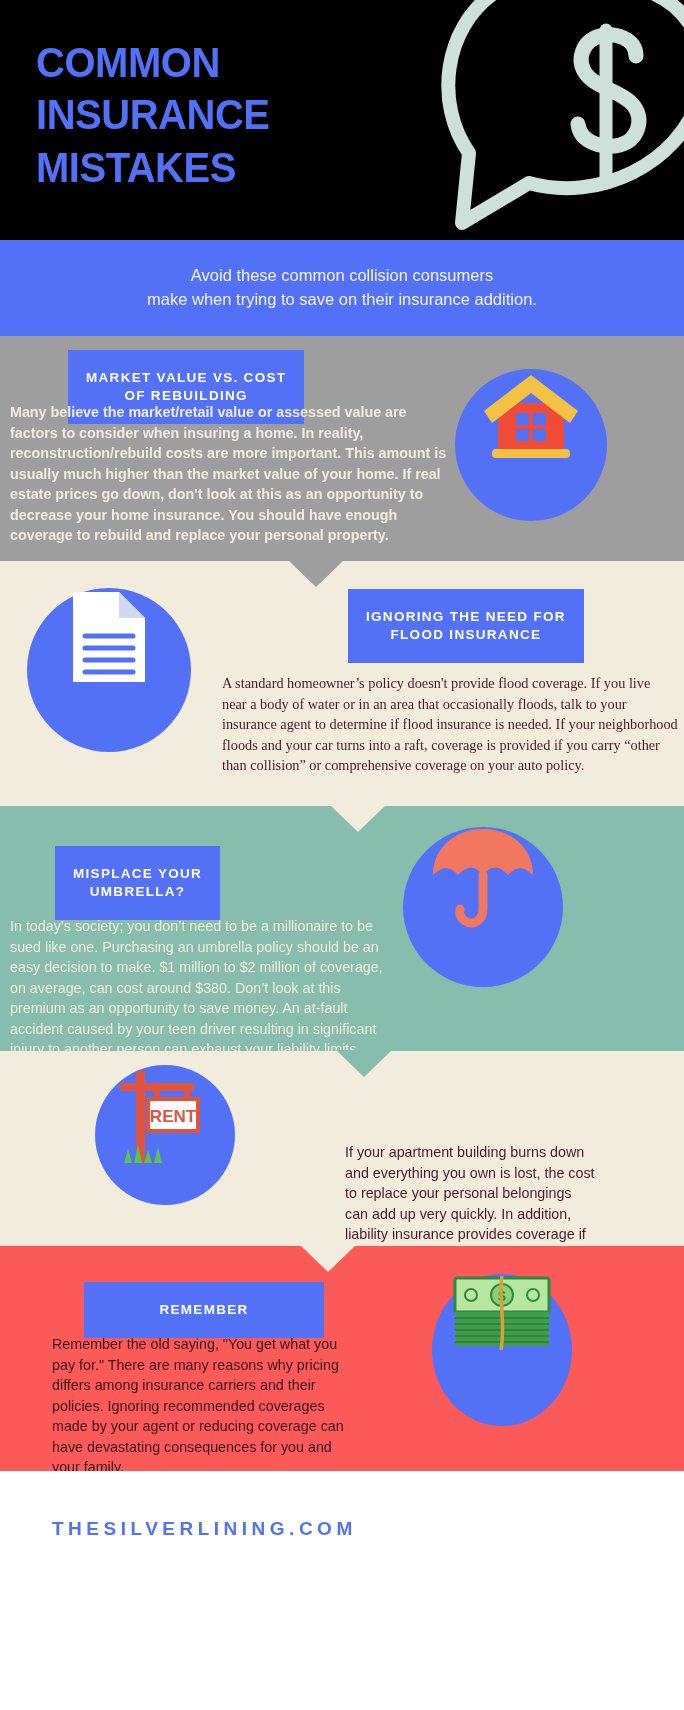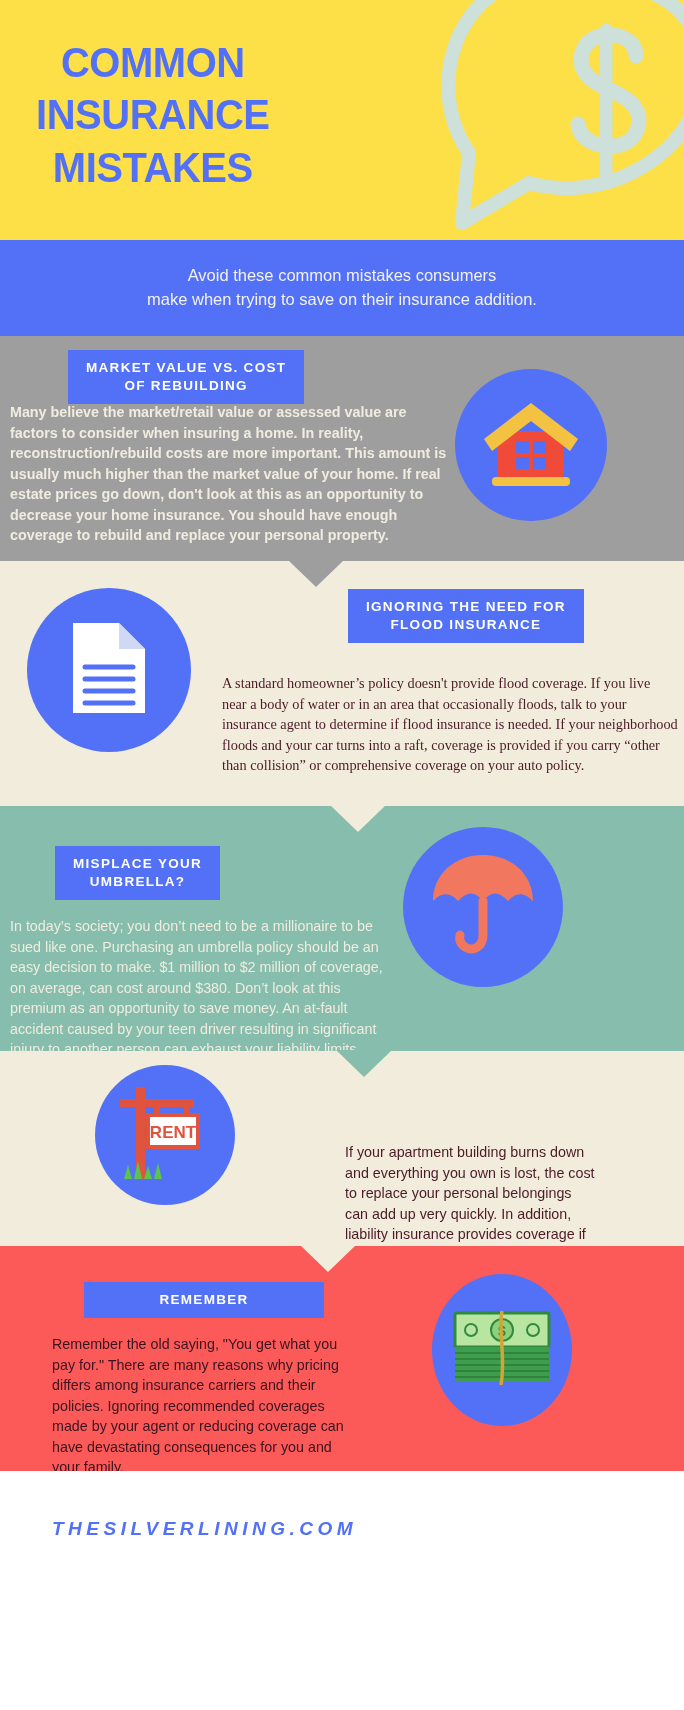--- a/index.html
+++ b/index.html
@@ -13,23 +13,22 @@
     width: 684px;
     height: 1710px;
     overflow: hidden;
     background: #ffffff;
   }
 
   
   .header {
     position: relative;
     height: 240px;
-    background: #fde047;
+    background: #000000;
     overflow: hidden;
-    text-align: center;
   }
   .speech-bubble {
     position: absolute;
     right: -30px;
     top: -12px;
     width: 290px;
     height: 250px;
   }
   .header-title {
     position: absolute;
@@ -89,37 +88,37 @@
   
   .chip {
     display: inline-block;
     background: #5271f7;
     color: #ffffff;
     font-weight: bold;
     font-size: 13.5px;
     letter-spacing: 1.3px;
     line-height: 1.35;
     text-align: center;
-    padding: 9px 18px;
+    padding: 19px 18px;
     text-transform: uppercase;
   }
 
   
   .body-text { font-size: 14.3px; line-height: 1.44; }
   .txt-light { color: #f0ece0; }
   .txt-dark  { color: #4a1b27; }
   .txt-darker{ color: #3b1420; }
 
   
   .icon-circle {
     position: relative;
     border-radius: 50%;
     background: #5271f7;
     display: flex;
-    align-items: center;
+    align-items: flex-start;
     justify-content: center;
   }
   .icon-circle::after {
     content: "";
     position: absolute;
     left: 3px; top: 9px;
     width: 100%; height: 100%;
     border-radius: 50%;
     background: #4a1020;
     z-index: -1;
@@ -164,21 +163,20 @@
     display: flex;
     align-items: center;
   }
   .footer-url {
     position: absolute;
     left: 52px;
     color: #5271f7;
     font-weight: bold;
     font-size: 19px;
     letter-spacing: 4.5px;
-    font-style: italic;
   }
   .footer-logo {
     position: absolute;
     left: 452px;
     top: 28px;
     width: 200px;
     height: 58px;
   }
   .wb-text {
     position: absolute;
@@ -207,21 +205,21 @@
     </svg>
     <div class="header-title">
       <div>COMMON</div>
       <div>INSURANCE</div>
       <div>MISTAKES</div>
     </div>
   </div>
 
   <div class="intro">
     <p>
-      <span>Avoid these common mistakes consumers</span><br>
+      <span>Avoid these common collision consumers</span><br>
       <span>make when trying to save on their insurance addition.</span>
     </p>
   </div>
 
   <div class="section sec-gray s1">
     <div class="chip-pos">
       <div class="chip">
         <span>MARKET VALUE VS. COST</span><br>
         <span>OF REBUILDING</span>
       </div>

